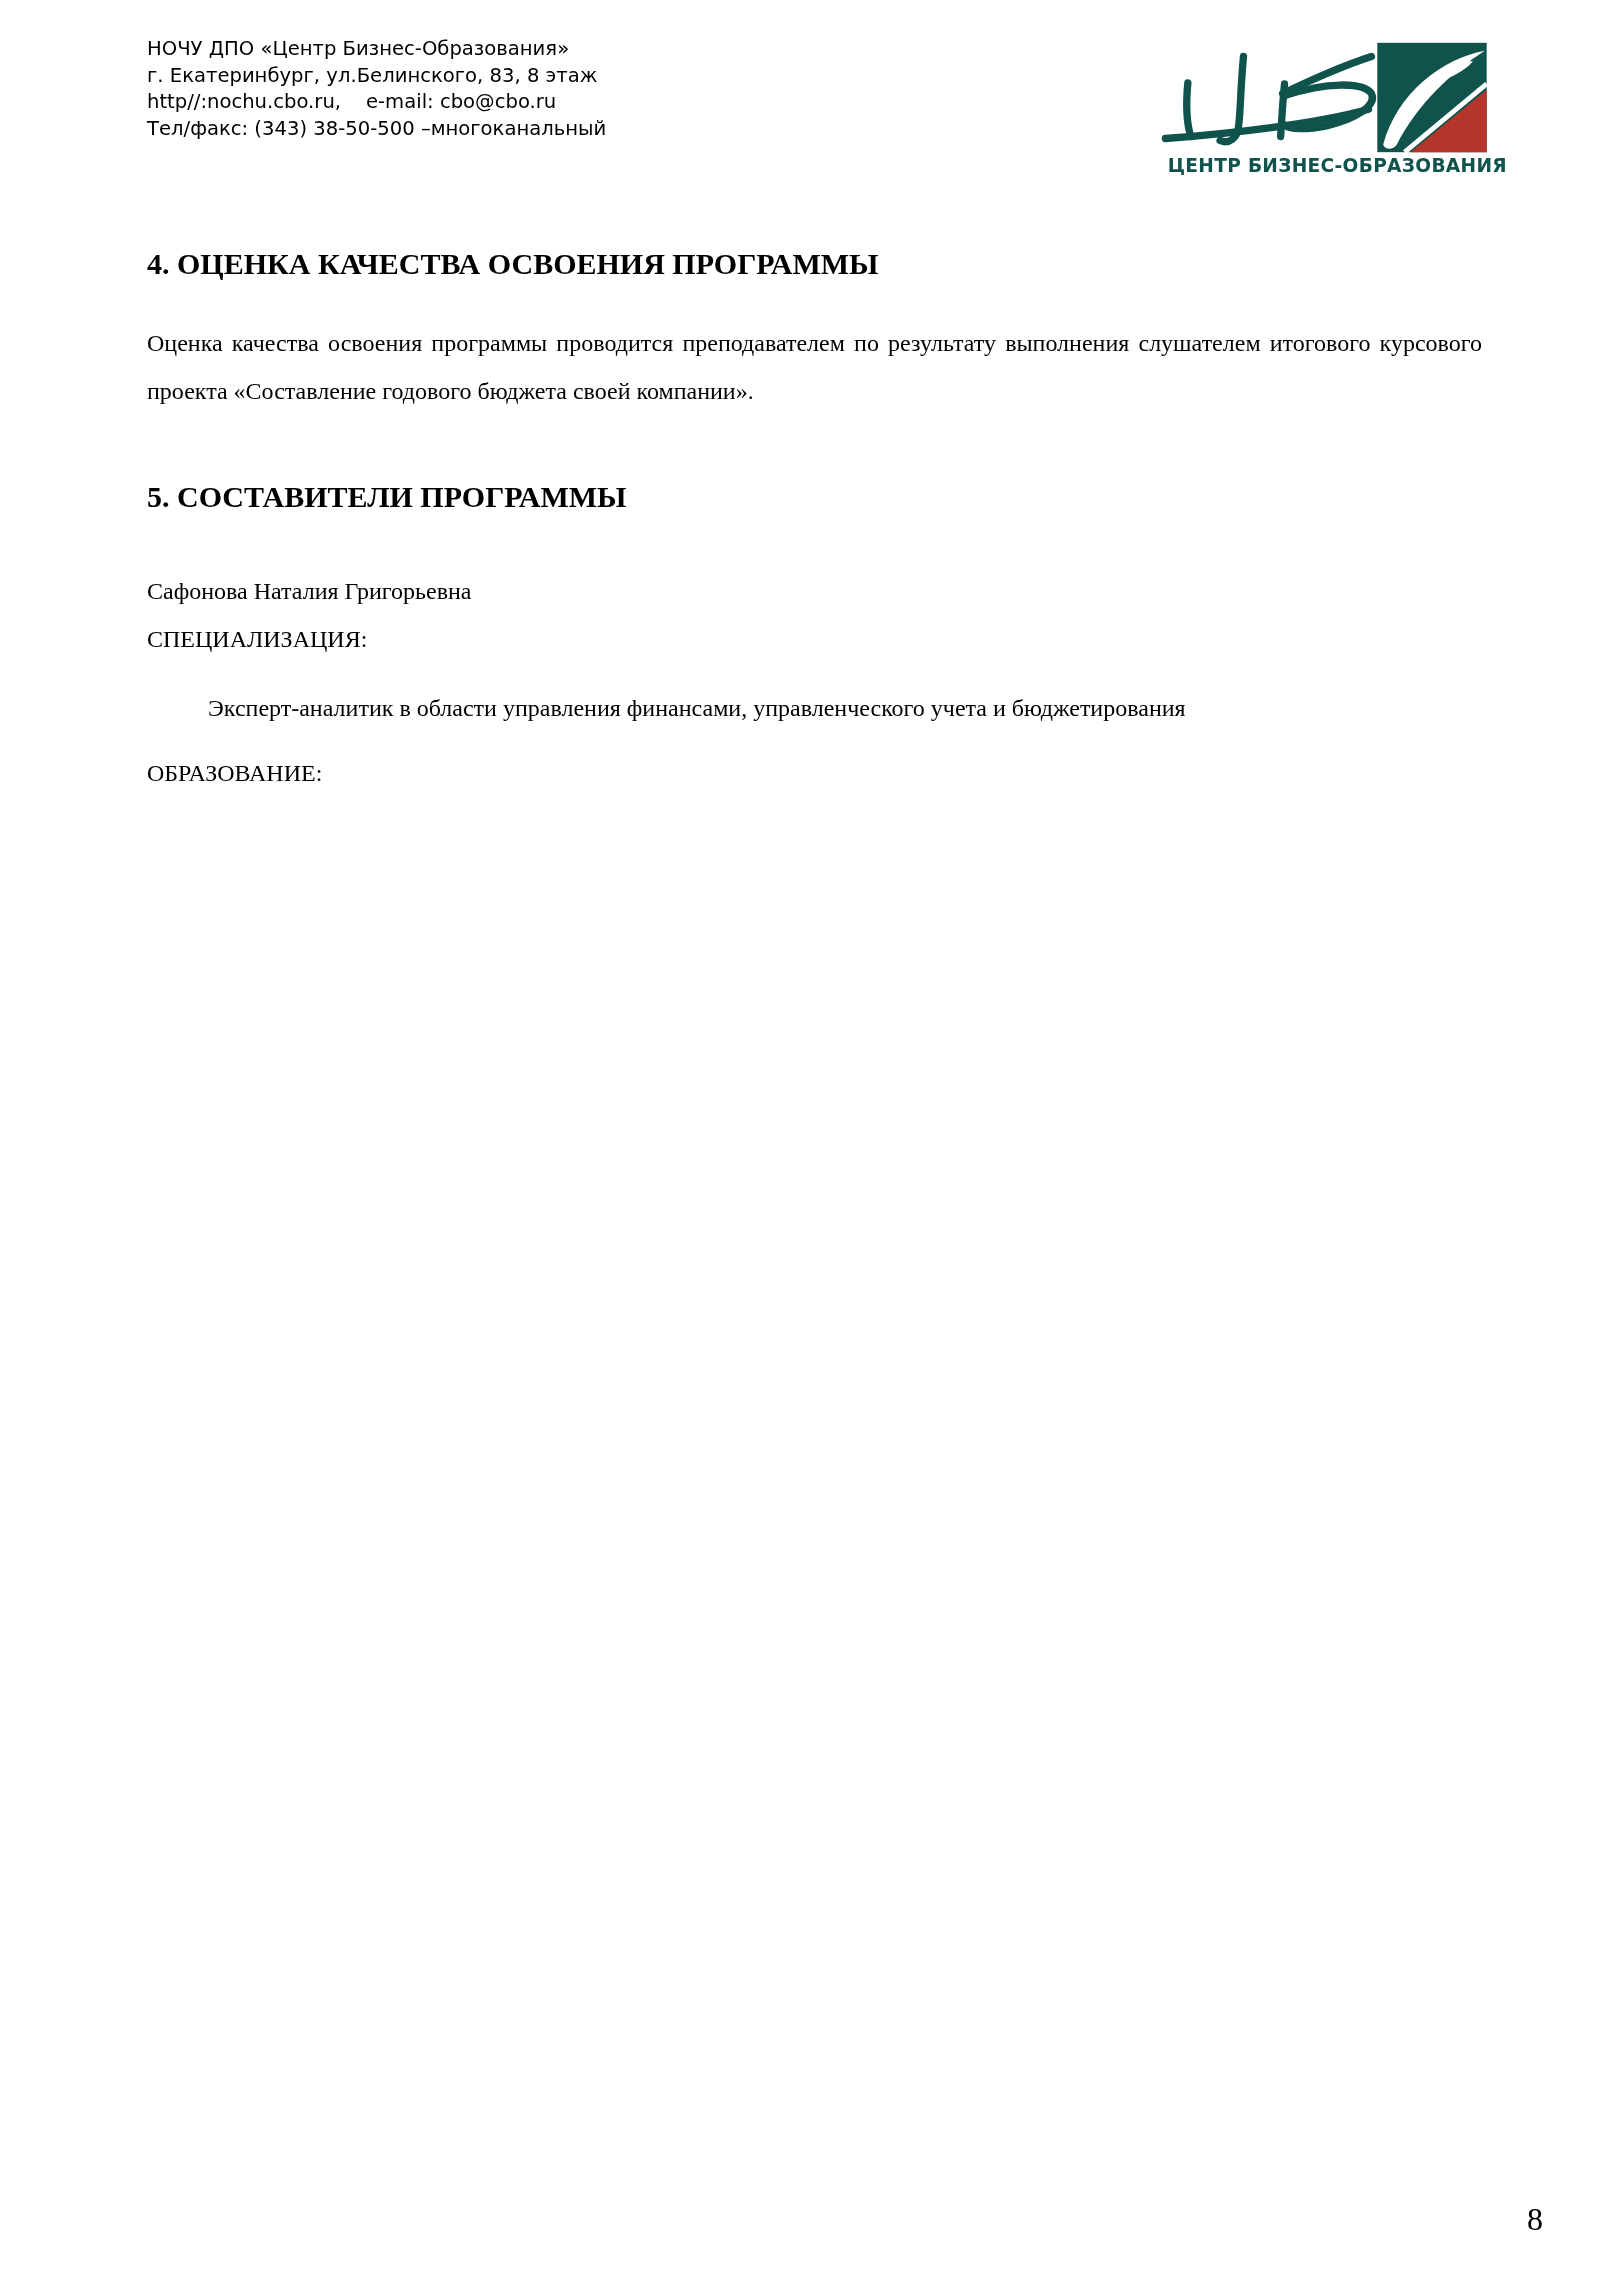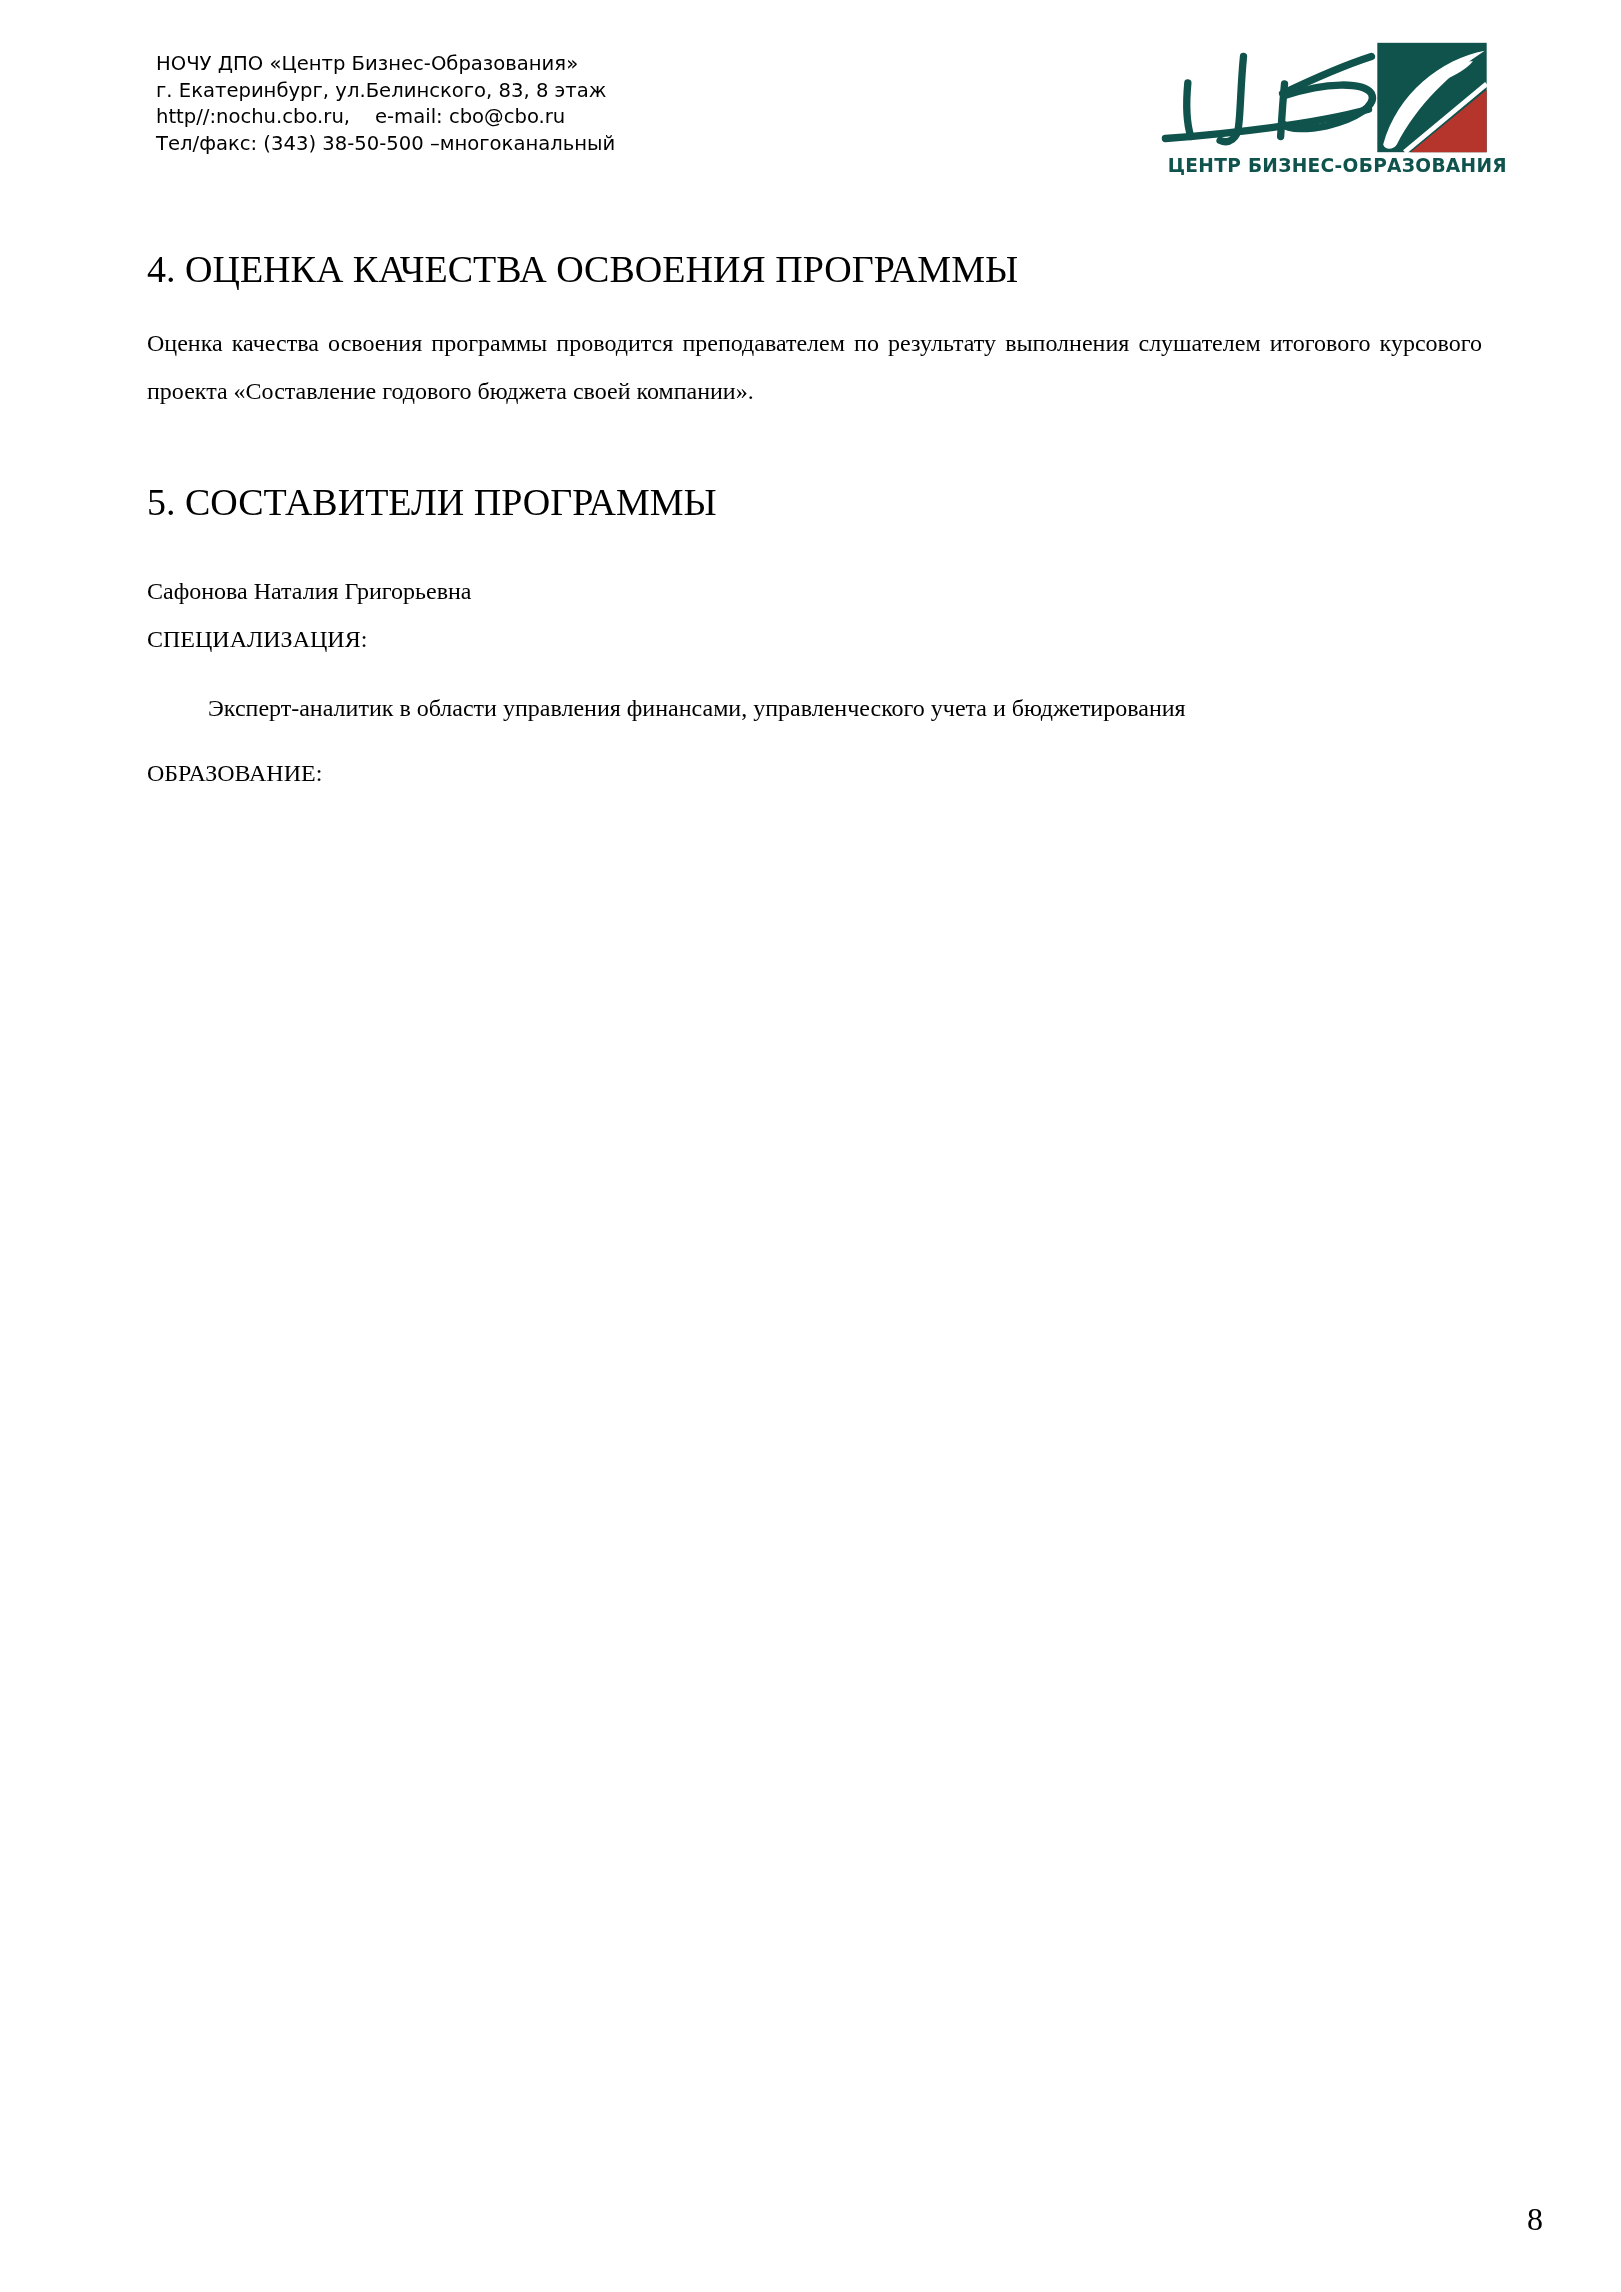--- a/index.html
+++ b/index.html
@@ -15,26 +15,25 @@
     background:#ffffff;
     overflow:hidden;
     font-family:"Liberation Serif","DejaVu Serif",serif;
     color:var(--ink);
   }
 
   
   .org-block{
     position:absolute;
     left:147px;
-    top:51px;
+    top:36px;
     font-family:"DejaVu Sans","Liberation Sans",sans-serif;
     font-size:19.6px;
     line-height:26.5px;
     color:#000;
-    margin-left:9px;
   }
   .org-line{white-space:pre;}
 
   .logo-block{
     position:absolute;
     left:1160px;
     top:35px;
     width:335px;
   }
   .logo-art{display:block;}
@@ -48,22 +47,22 @@
     color:var(--teal);
     white-space:nowrap;
   }
   .fill-teal{fill:var(--teal);}
   .fill-red{fill:var(--red);}
   .stroke-teal{stroke:var(--teal);fill:none;stroke-width:7.5;stroke-linecap:round;}
 
   
   .content-line{position:absolute;left:147px;}
   .h-section{
-    font-size:38px;
-    font-weight:normal;
+    font-size:30px;
+    font-weight:bold;
     white-space:nowrap;
   }
   .body-text{
     font-size:24px;
     line-height:48px;
   }
   .para{
     width:1335px;
     text-align:justify;
   }

